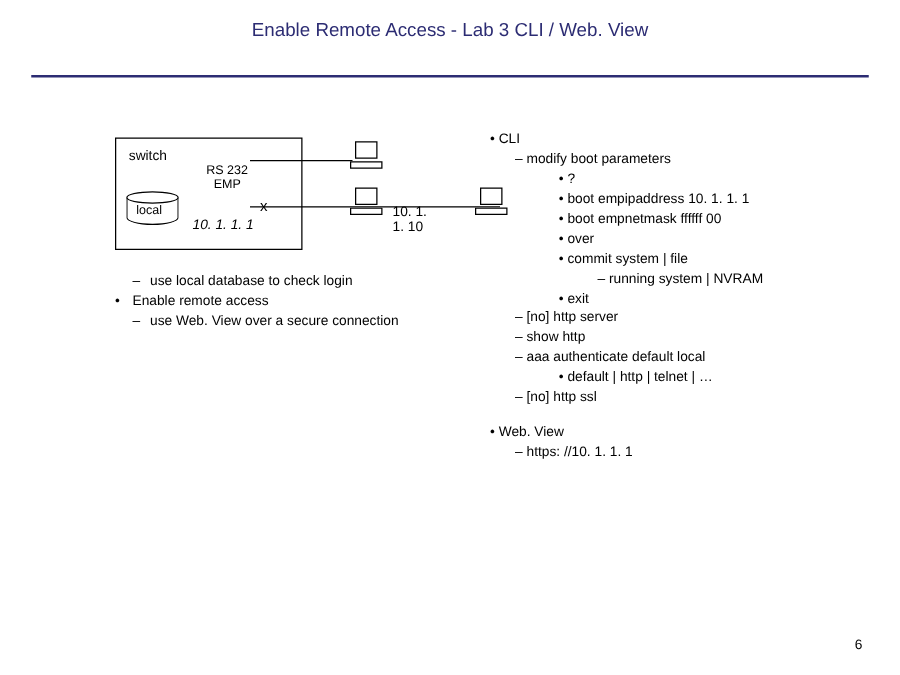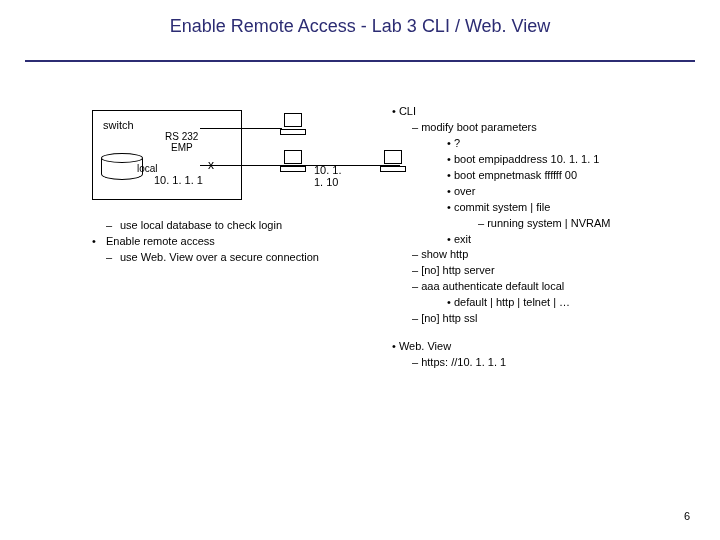--- a/index.html
+++ b/index.html
@@ -6,21 +6,21 @@
   body {
     width: 720px; height: 540px;
     font-family: Arial, Helvetica, sans-serif;
     font-size: 11px;
     color: #000;
     position: relative;
     background: #fff;
   }
   .title {
     text-align: center;
-    font-size: 18px;
+    font-size: 15px;
     color: #2c2c73;
     padding-top: 16px;
     font-weight: normal;
   }
   .rule {
     position: absolute;
     top: 60px; left: 25px; right: 25px;
     height: 2px;
     background: #2c2c73;
   }
@@ -102,26 +102,26 @@
     top: 0; left: 0;
     width: 42px; height: 10px;
     border: 1px solid #000;
     border-radius: 50%;
     background: #fff;
   }
   .local-lbl {
     position: absolute;
     top: 52px; left: 16px;
     font-size: 10px;
-    margin-left: 28px;
   }
   .ip1 {
     position: absolute;
     top: 63px; left: 61px;
     font-size: 11px;
+    font-style: italic;
   }
   .xmark {
     position: absolute;
     top: 48px; left: 116px;
     font-size: 12px;
   }
   .ip2 {
     position: absolute;
     top: 54px; left: 222px;
     font-size: 11px;
@@ -199,22 +199,22 @@
 <div class="rightcol">
   <div class="lvl0 b0">CLI</div>
   <div class="lvl1 b1">modify boot parameters</div>
   <div class="lvl2 b2">?</div>
   <div class="lvl2 b2">boot empipaddress 10. 1. 1. 1</div>
   <div class="lvl2 b2">boot empnetmask ffffff 00</div>
   <div class="lvl2 b2">over</div>
   <div class="lvl2 b2">commit system | file</div>
   <div class="lvl3 b3">running system | NVRAM</div>
   <div class="lvl2 b2">exit</div>
+  <div class="lvl1 b1">[no] http server</div>
   <div class="lvl1 b1">show http</div>
-  <div class="lvl1 b1">[no] http server</div>
   <div class="lvl1 b1">aaa authenticate default local</div>
   <div class="lvl2 b2">default | http | telnet | …</div>
   <div class="lvl1 b1">[no] http ssl</div>
   <div style="height:12px"></div>
   <div class="lvl0 b0">Web. View</div>
   <div class="lvl1 b1">https: //10. 1. 1. 1</div>
 </div>
 
 <div class="slidenum">6</div>
 

